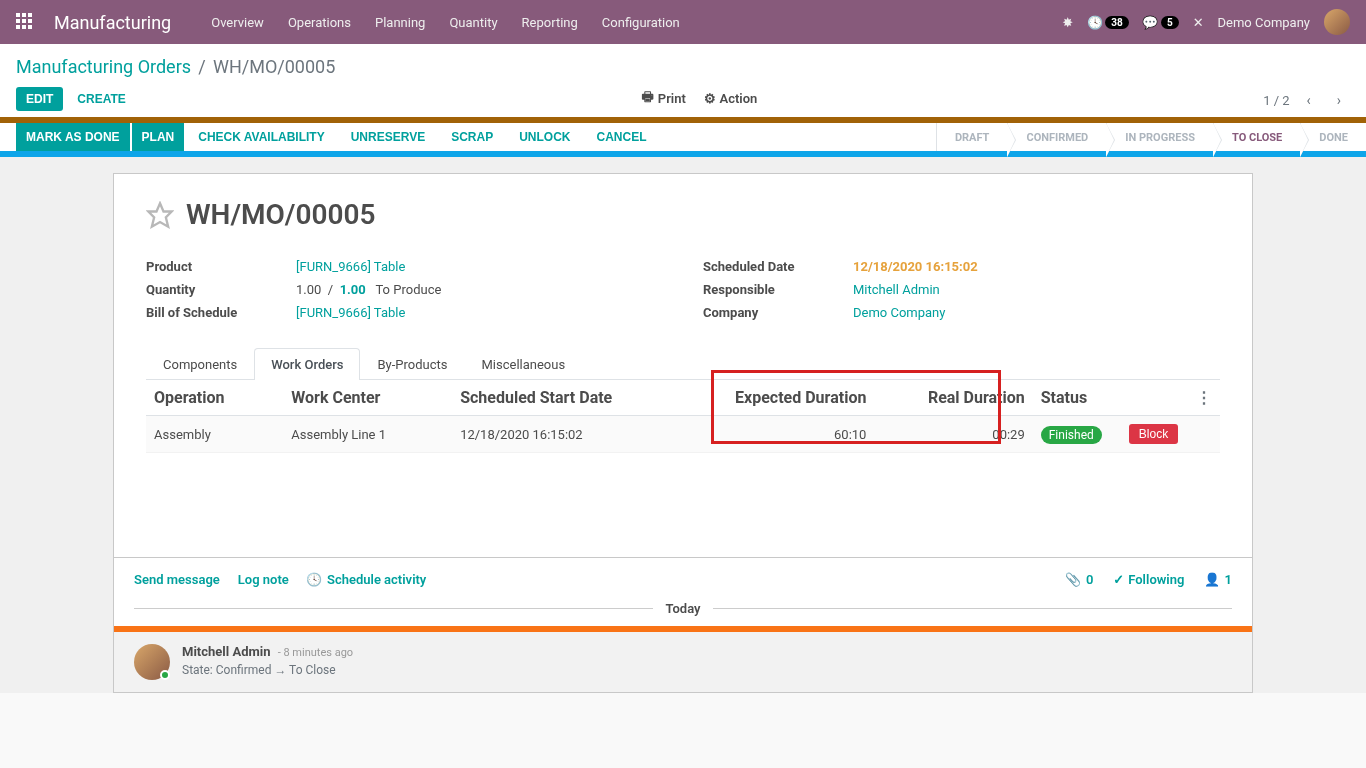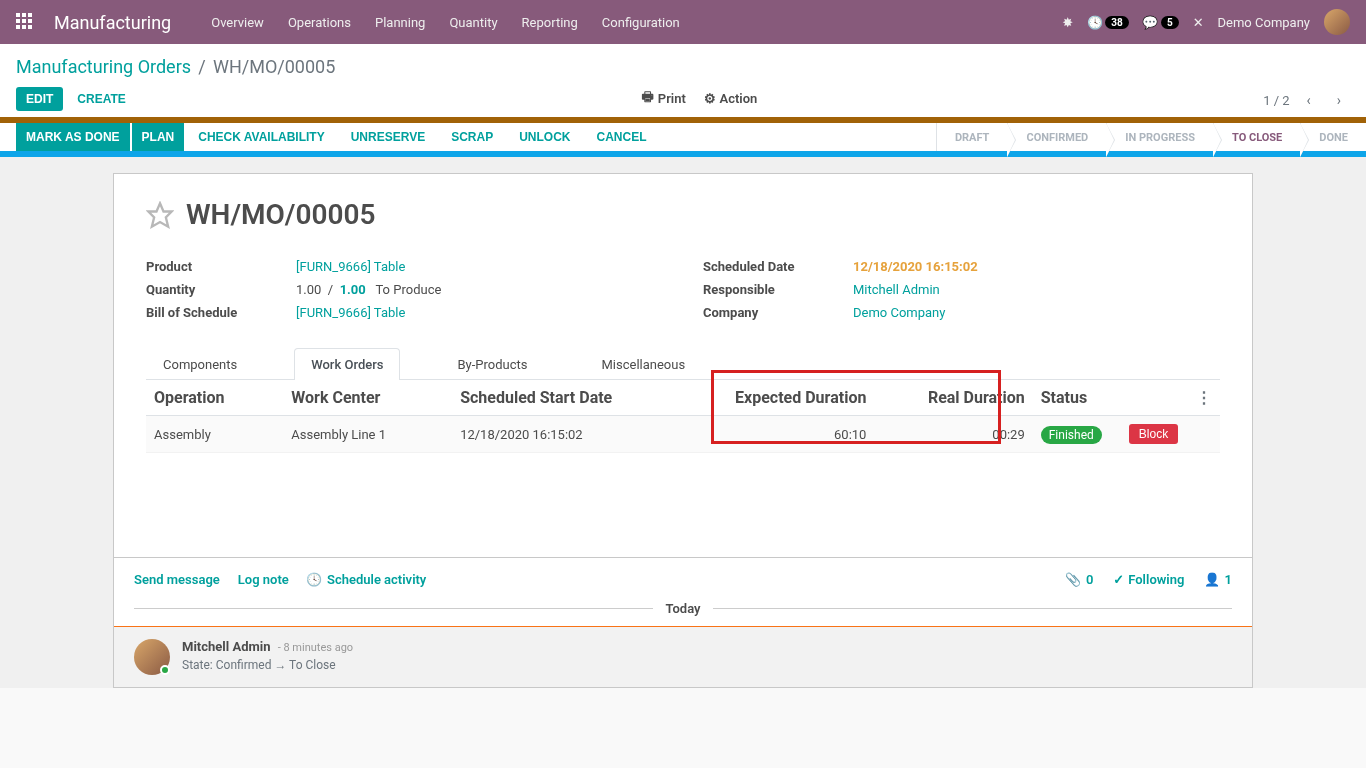--- a/index.html
+++ b/index.html
@@ -56,21 +56,21 @@
 
 .form-grid { display:flex; gap: 40px; margin-bottom: 24px; }
 .form-col { flex:1; }
 .form-row { display:flex; padding: 4px 0; }
 .form-label { width: 150px; font-weight: 700; color: #4c4c4c; }
 .form-val { flex:1; }
 .link-val { color: #00A09D; cursor:pointer; }
 .warn-val { color: #e6a23c; font-weight: 700; }
 
 
-.tabs { display:flex; border-bottom: 1px solid #dee2e6; margin-top: 20px; gap: 40px;}
+.tabs { display:flex; border-bottom: 1px solid #dee2e6; margin-top: 20px;}
 .tab { padding: 8px 16px; color: #4c4c4c; cursor:pointer; border:1px solid transparent; border-bottom:none; margin-bottom:-1px; border-radius: 4px 4px 0 0;}
 .tab.active { border-color: #dee2e6; background:#fff; color: #495057; font-weight:500;}
 
 
 .data-table { width:100%; border-collapse: collapse; margin-top: 0; }
 .data-table th { text-align:left; font-weight:700; color:#4c4c4c; padding: 8px 8px; border-bottom:1px solid #dee2e6; font-size:16px; background:#fff;}
 .data-table th.right, .data-table td.right { text-align:right; }
 .data-table td { padding: 8px 8px; border-bottom: 1px solid #f2f2f2; }
 .tr-body { background: #fafafa; }
 .status-pill { background:#28a745; color:#fff; padding: 2px 8px; border-radius:10px; font-size:12px;}
@@ -79,21 +79,21 @@
 
 
 .chatter-wrap { display:flex; justify-content:center; background:#f0f0f0;}
 .chatter { width: 1140px; background:#fff; border-left:1px solid #c8c8c8; border-right:1px solid #c8c8c8; border-bottom:1px solid #c8c8c8; }
 .chatter-top { display:flex; align-items:center; padding: 14px 20px; gap: 18px; }
 .clink { color:#00A09D; font-weight:600; cursor:pointer; display:flex; align-items:center; gap:4px;}
 .chatter-top .right-side { margin-left:auto; display:flex; gap: 20px; align-items:center;}
 .sep-line { display:flex; align-items:center; padding: 0 20px; }
 .sep-line .line { flex:1; height:1px; background:#ccc;}
 .sep-line .label { padding: 0 12px; color:#4c4c4c; font-weight:600; font-size:13px;}
-.log-entry { display:flex; gap:12px; padding: 12px 20px; background: #f2f2f2; margin-top:10px; border-top:1px solid #f97316;}
+.log-entry { display:flex; gap:12px; padding: 12px 20px; background: #f2f2f2; margin-top:10px; border-top:6px solid #f97316;}
 .log-avatar { width:36px; height:36px; border-radius:50%; background: linear-gradient(135deg,#d9a76a,#8a5a44); position:relative;}
 .log-avatar .dot { position:absolute; right:0; bottom:0; width:10px; height:10px; background:#28a745; border-radius:50%; border:2px solid #fff;}
 .log-body .author { font-weight:700; color:#4c4c4c;}
 .log-body .time { color:#999; font-size:11px; margin-left:4px;}
 .log-body .change { color:#6c757d; font-size:12px; margin-top:4px;}
 
 .table-wrap { position:relative; padding-bottom: 80px;}
 .kebab { cursor:pointer; color:#6c757d; }
 </style>
 </head>

